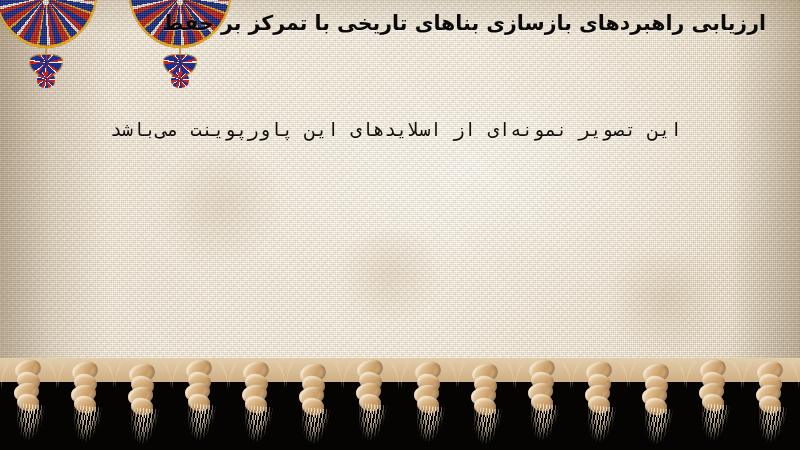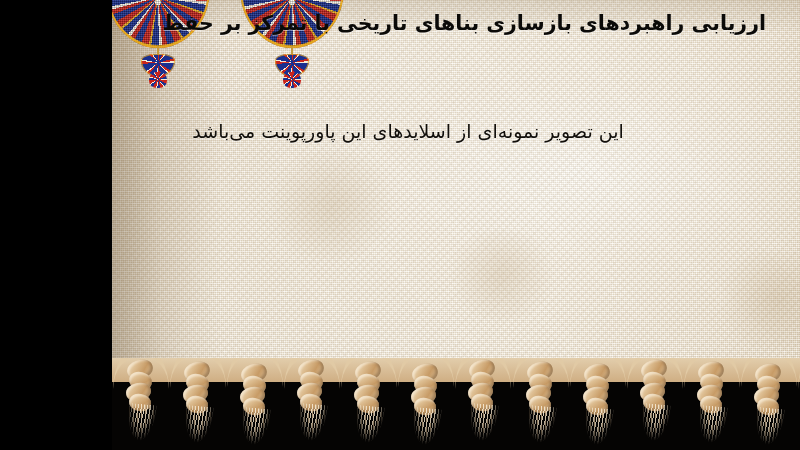--- a/index.html
+++ b/index.html
@@ -3,21 +3,21 @@
 <meta charset="utf-8">
 <title>Persian Carpet Slide</title>
 <style>
   html, body {
     margin: 0;
     padding: 0;
     background: #000;
   }
   #slide {
     position: relative;
-    width: 688px;
+    width: 800px;
     height: 450px;
     overflow: hidden;
     font-family: "DejaVu Sans", sans-serif;
     background: #000000;
   }
 
   
   .carpet-field {
     position: absolute;
     left: 0; top: 0;
@@ -181,29 +181,30 @@
     font-weight: bold;
     line-height: 38px;
     direction: rtl;
     text-shadow: 0 1px 0 rgba(255,255,255,0.45);
   }
   .title-line { display: block; white-space: nowrap; }
   .title-line.l2 { letter-spacing: 0; }
 
   .body-block {
     position: absolute;
-    right: 4px;
+    right: 16px;
     top: 112px;
     width: 776px;
     text-align: center;
     color: #120f0b;
     font-size: 19px;
     line-height: 39px;
     direction: rtl;
     text-shadow: 0 1px 0 rgba(255,255,255,0.40);
+    font-family: Liberation Mono, monospace;
   }
   .body-line { display: block; white-space: nowrap; }
 </style>
 </head>
 <body>
 
 <div id="slide">
 
   <div class="carpet-field">
     <div class="weave"></div>

